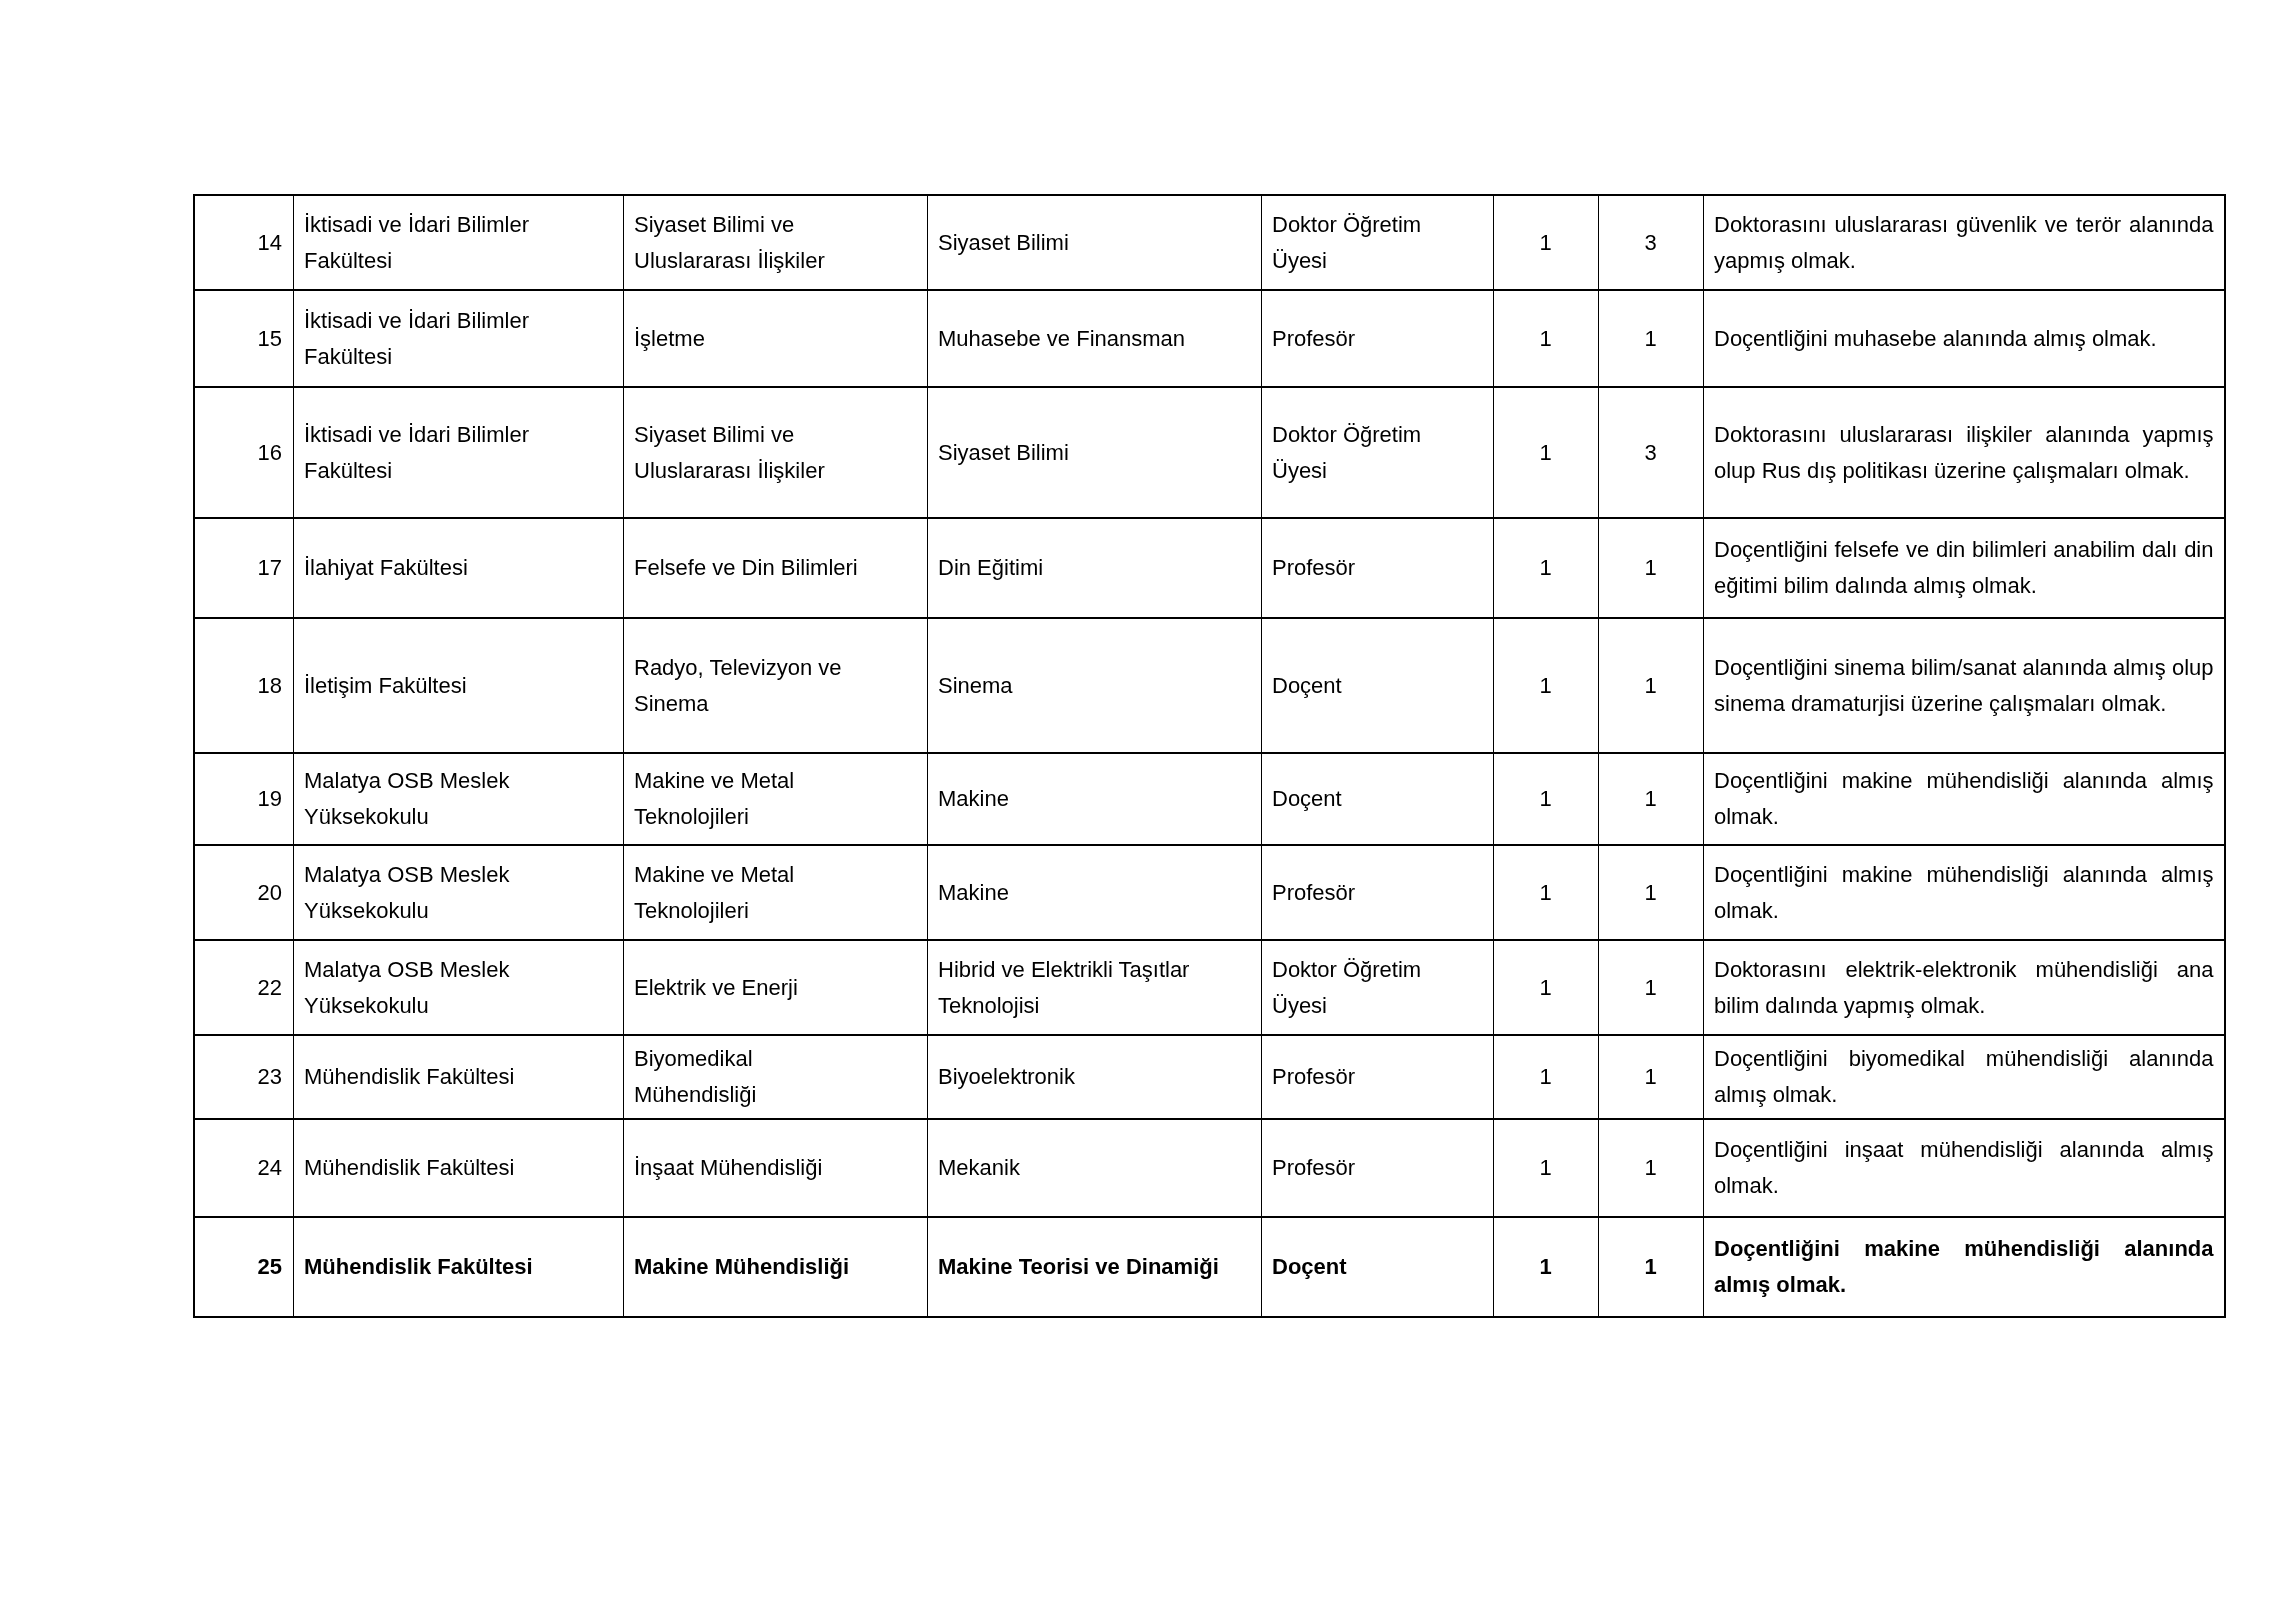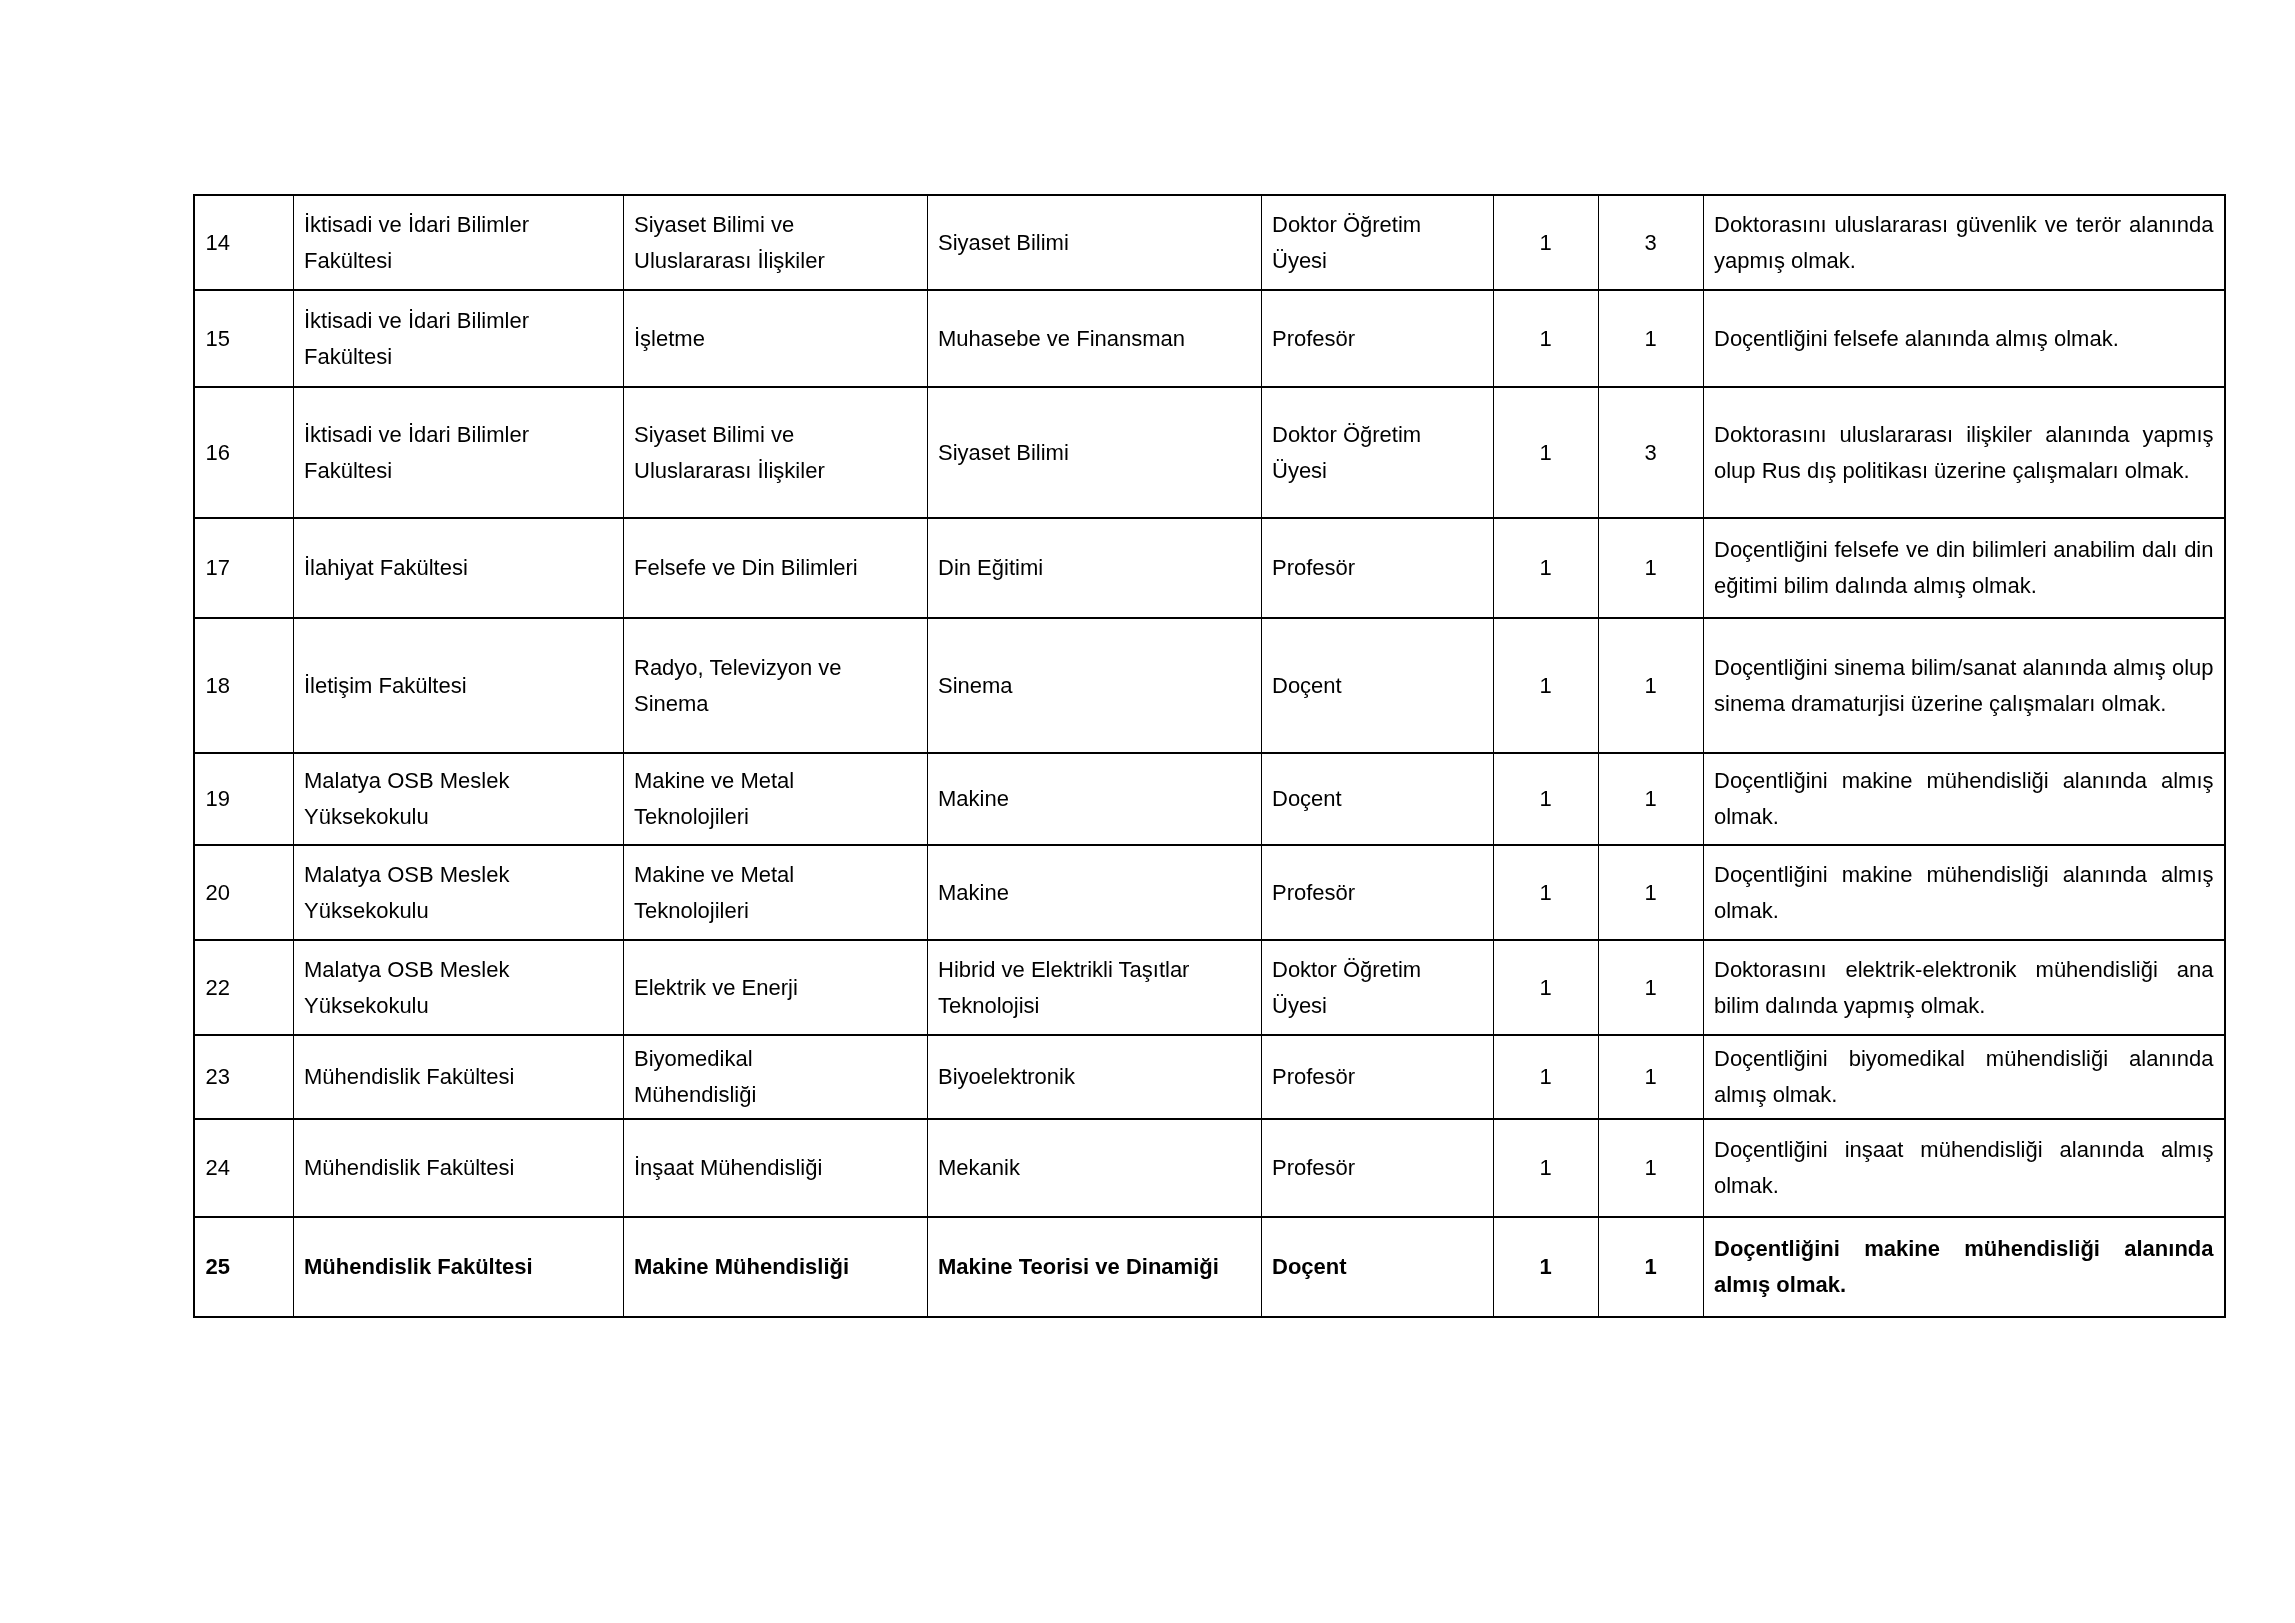--- a/index.html
+++ b/index.html
@@ -29,21 +29,21 @@
   table.positions td {
     border-left: 1.3px solid #000;
     border-right: 1.3px solid #000;
     border-top: 2.6px solid #000;
     border-bottom: 2.6px solid #000;
     vertical-align: middle;
     padding: 5.2px 10.5px;
     overflow: hidden;
   }
   td.c-no {
-    text-align: left;
+    text-align: right;
     padding: 5.2px 2.6px;
   }
   td.c-txt {
     text-align: left;
     white-space: pre-line;
   }
   td.c-num {
     text-align: center;
     padding: 5.2px 3.9px;
   }
@@ -83,21 +83,21 @@
   </tr>
         <tr style="height: 97px; padding-left: 28px;">
     <td class="c-no">15</td>
     <td class="c-txt">İktisadi ve İdari Bilimler
 Fakültesi</td>
     <td class="c-txt">İşletme</td>
     <td class="c-txt">Muhasebe ve Finansman</td>
     <td class="c-txt">Profesör</td>
     <td class="c-num">1</td>
     <td class="c-num">1</td>
-    <td class="c-req">Doçentliğini felsefe alanında almış olmak.</td>
+    <td class="c-req">Doçentliğini muhasebe alanında almış olmak.</td>
   </tr>
         <tr style="height: 131px;">
     <td class="c-no">16</td>
     <td class="c-txt">İktisadi ve İdari Bilimler
 Fakültesi</td>
     <td class="c-txt">Siyaset Bilimi ve
 Uluslararası İlişkiler</td>
     <td class="c-txt">Siyaset Bilimi</td>
     <td class="c-txt">Doktor Öğretim
 Üyesi</td>

